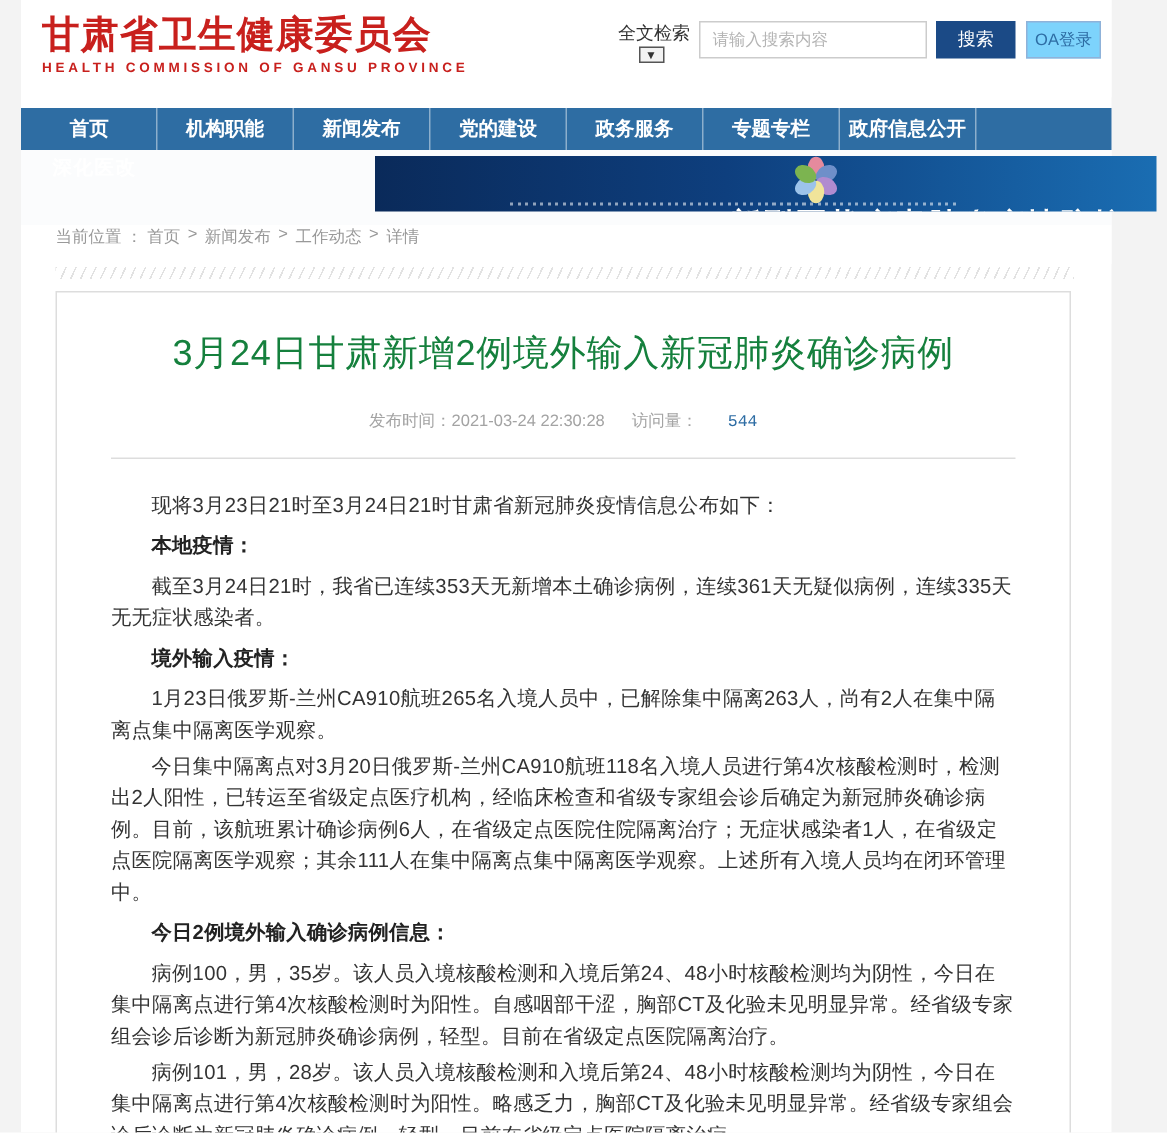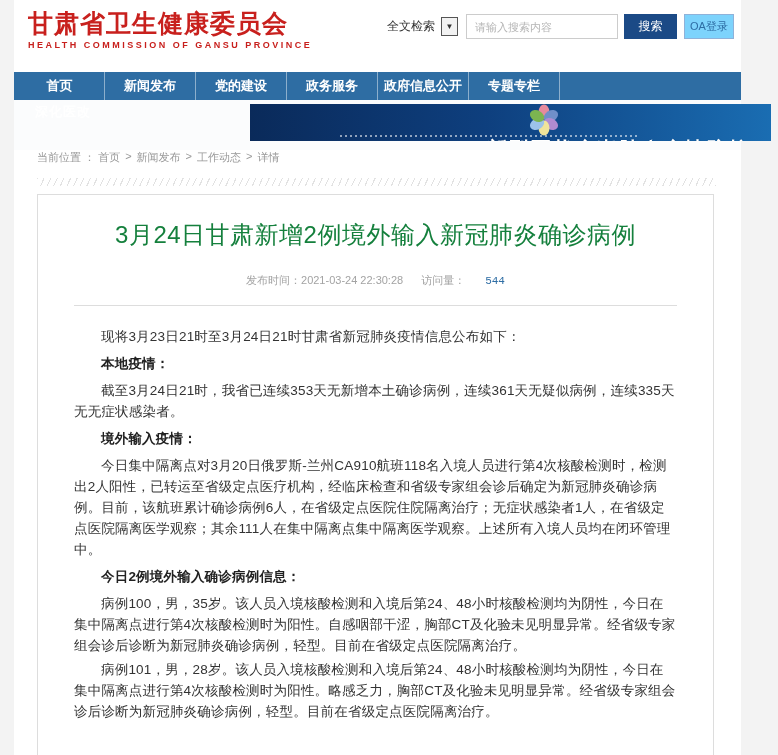--- a/index.html
+++ b/index.html
@@ -21,21 +21,21 @@
   .logo-title {
     color:#c8201d; font-size:25px; font-weight:bold; letter-spacing:1px;
     line-height:28px;
   }
   .logo-sub {
     color:#c8201d; font-size:9px; font-weight:bold; letter-spacing:2.5px;
     margin-top:3px;
   }
   .search-bar { position:absolute; right:7px; top:14px; height:25px; display:flex; align-items:center; }
   .scope-box {
-    display:flex; align-items:center; height:25px; font-size:12px; color:#333;
+    display:flex; align-items:center; height:25px; font-size:12px; color:#333;flex-direction:column;
   }
   .scope-label { padding:0 6px 0 2px; }
   .scope-arrow {
     width:17px; height:19px; border:1px solid #555; background:#f2f2f2;
     display:flex; align-items:center; justify-content:center;
     font-size:8px; color:#333; margin-right:8px; cursor:pointer;
   }
   .search-input {
     width:152px; height:25px; border:1px solid #ccc; background:#fff;
     font-size:11px; padding:0 8px; color:#333; outline:none;
@@ -138,25 +138,26 @@
           <span class="scope-arrow">▼</span>
         </div>
         <input class="search-input" type="text" placeholder="请输入搜索内容" style="">
         <button class="search-btn">搜索</button>
         <button class="oa-btn">OA登录</button>
       </div>
     </div>
 
     <div class="nav" id="nav-list">
         <div class="nav-item">首页</div>
+        <div class="nav-item">机构职能</div>
         <div class="nav-item">新闻发布</div>
         <div class="nav-item">党的建设</div>
         <div class="nav-item">政务服务</div>
+        <div class="nav-item">专题专栏</div>
         <div class="nav-item">政府信息公开</div>
-        <div class="nav-item">专题专栏</div>
       </div>
 
     <div class="band">
       <div class="ghost-text">深化医改</div>
       <div class="banner">
         <svg class="banner-flower" width="32" height="32" viewBox="0 0 32 32" id="flower-svg">
             <g transform="rotate(0,16,16)">
               <ellipse cx="16" cy="8" rx="5.5" ry="7.5" fill="#e58a9d"></ellipse>
             </g>
             <g transform="rotate(60,16,16)">
@@ -190,20 +191,21 @@
       <div class="article-title">3月24日甘肃新增2例境外输入新冠肺炎确诊病例</div>
       <div class="article-meta">
         <span>发布时间：</span><span>2021-03-24 22:30:28</span><span class="meta-gap"></span><span>访问量：</span><span class="views-count">544</span>
       </div>
       <hr class="meta-divider">
       <div class="article-body" id="article-body">
           <p class="">现将3月23日21时至3月24日21时甘肃省新冠肺炎疫情信息公布如下：</p>
           <p class="heading">本地疫情：</p>
           <p class="">截至3月24日21时，我省已连续353天无新增本土确诊病例，连续361天无疑似病例，连续335天无无症状感染者。</p>
           <p class="heading">境外输入疫情：</p>
+          <p class="">1月23日俄罗斯-兰州CA910航班265名入境人员中，已解除集中隔离263人，尚有2人在集中隔离点集中隔离医学观察。</p>
           <p class="">今日集中隔离点对3月20日俄罗斯-兰州CA910航班118名入境人员进行第4次核酸检测时，检测出2人阳性，已转运至省级定点医疗机构，经临床检查和省级专家组会诊后确定为新冠肺炎确诊病例。目前，该航班累计确诊病例6人，在省级定点医院住院隔离治疗；无症状感染者1人，在省级定点医院隔离医学观察；其余111人在集中隔离点集中隔离医学观察。上述所有入境人员均在闭环管理中。</p>
           <p class="heading">今日2例境外输入确诊病例信息：</p>
           <p class="">病例100，男，35岁。该人员入境核酸检测和入境后第24、48小时核酸检测均为阴性，今日在集中隔离点进行第4次核酸检测时为阳性。自感咽部干涩，胸部CT及化验未见明显异常。经省级专家组会诊后诊断为新冠肺炎确诊病例，轻型。目前在省级定点医院隔离治疗。</p>
           <p class="">病例101，男，28岁。该人员入境核酸检测和入境后第24、48小时核酸检测均为阴性，今日在集中隔离点进行第4次核酸检测时为阳性。略感乏力，胸部CT及化验未见明显异常。经省级专家组会诊后诊断为新冠肺炎确诊病例，轻型。目前在省级定点医院隔离治疗。</p>
         </div>
     </div>
 
   </div>
 </div>
 

